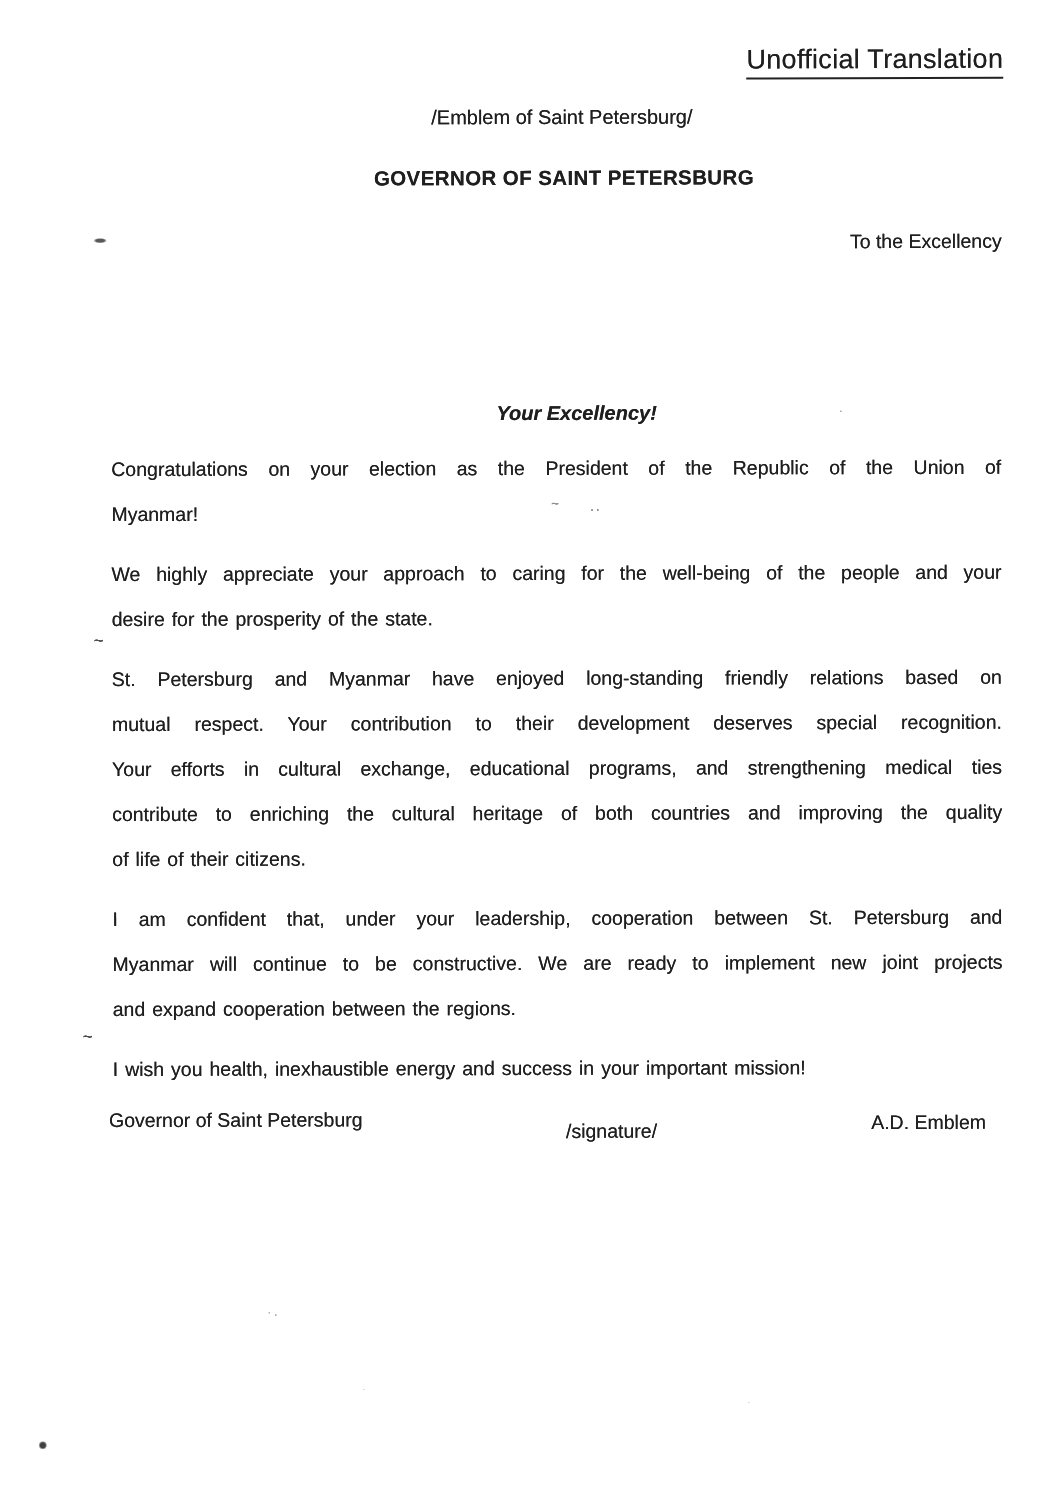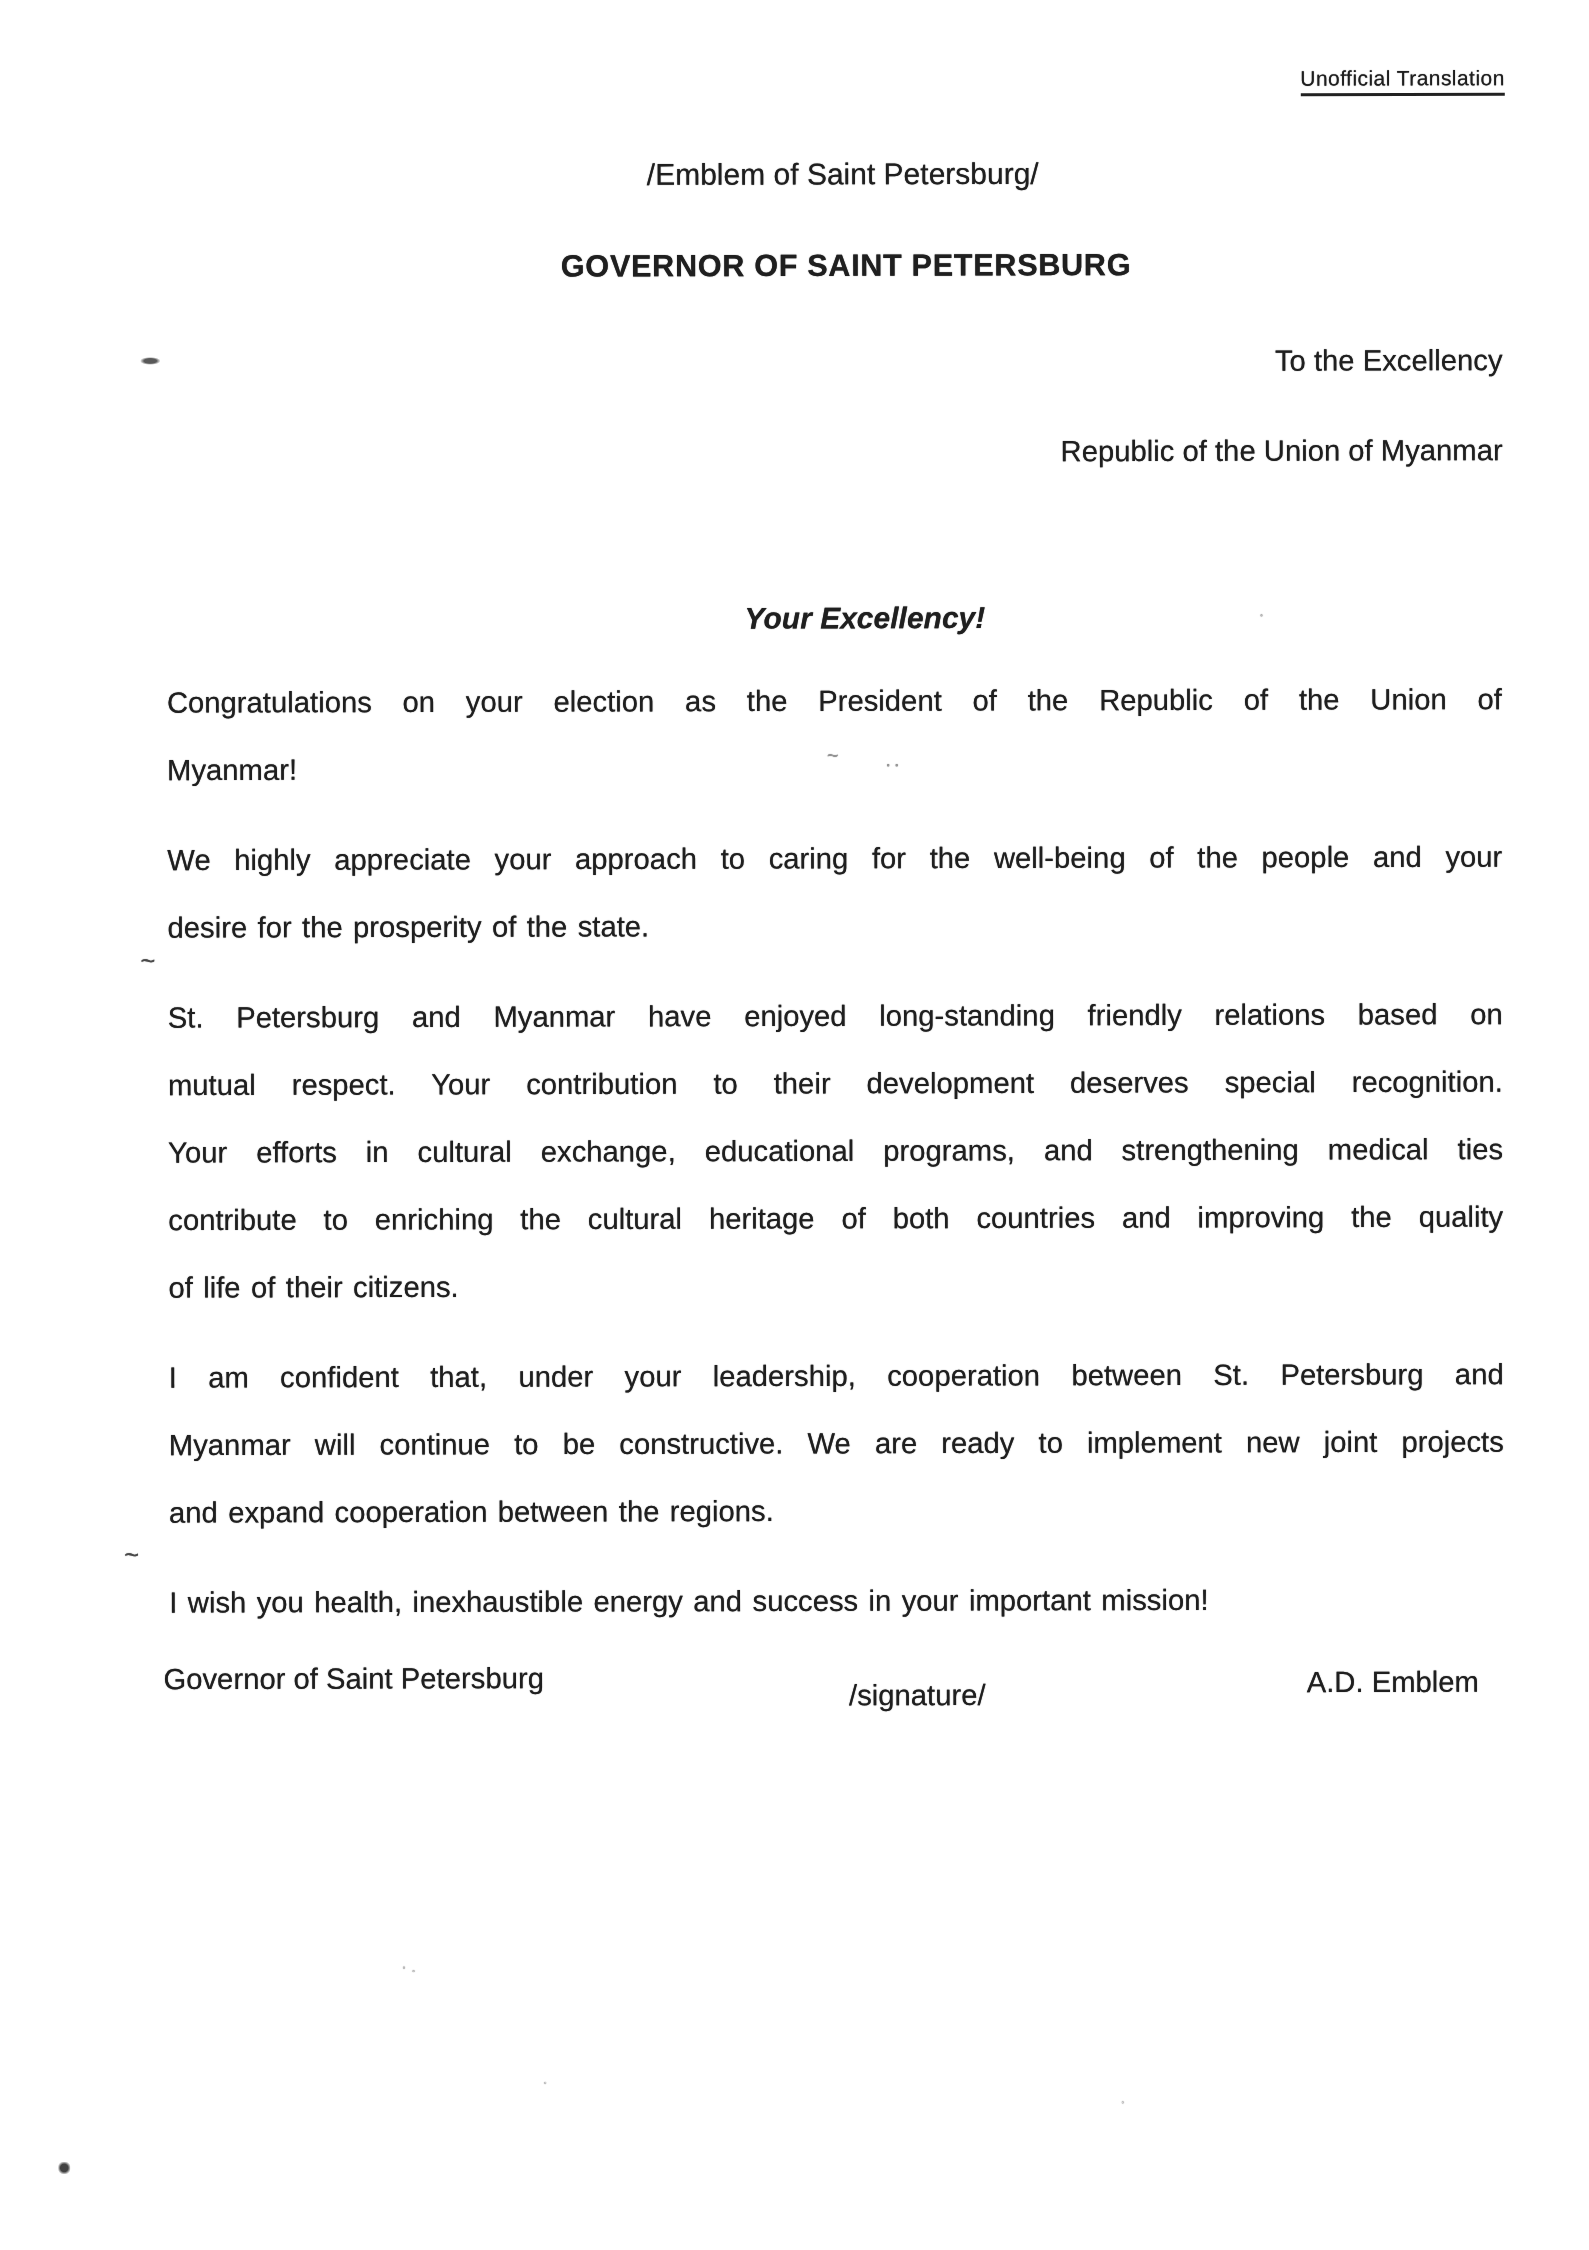--- a/index.html
+++ b/index.html
@@ -20,21 +20,21 @@
   .sheet {
     position: absolute;
     inset: 0;
     transform: rotate(-0.15deg);
     text-shadow: 0 0 0.6px rgba(25,25,25,0.85);
   }
   .translation-note {
     position: absolute;
     top: 45px;
     right: 54px;
-    font-size: 14px;
+    font-size: 27px;
     font-weight: 500;
     border-bottom: 2px solid #222;
     padding-bottom: 2px;
     letter-spacing: 0.3px;
   }
   .emblem-note {
     position: absolute;
     top: 106px;
     left: 0;
     width: 100%;
@@ -121,21 +121,20 @@
   <div class="sheet">
 
     <div class="translation-note">Unofficial Translation</div>
 
     <div class="emblem-note">/Emblem of Saint Petersburg/</div>
 
     <div class="letterhead">GOVERNOR OF SAINT PETERSBURG</div>
 
     <div class="recipient-block">
       <div>To the Excellency</div>
-      <div>Republic of the Union of Myanmar</div>
     </div>
 
     <div class="salutation">Your Excellency!</div>
 
     <div class="letter-body">
         <div class="paragraph">
           <div class="pline">Congratulations on your election as the President of the Republic of the Union of</div>
           <div class="pline last">Myanmar!</div>
         </div>
         <div class="paragraph">

